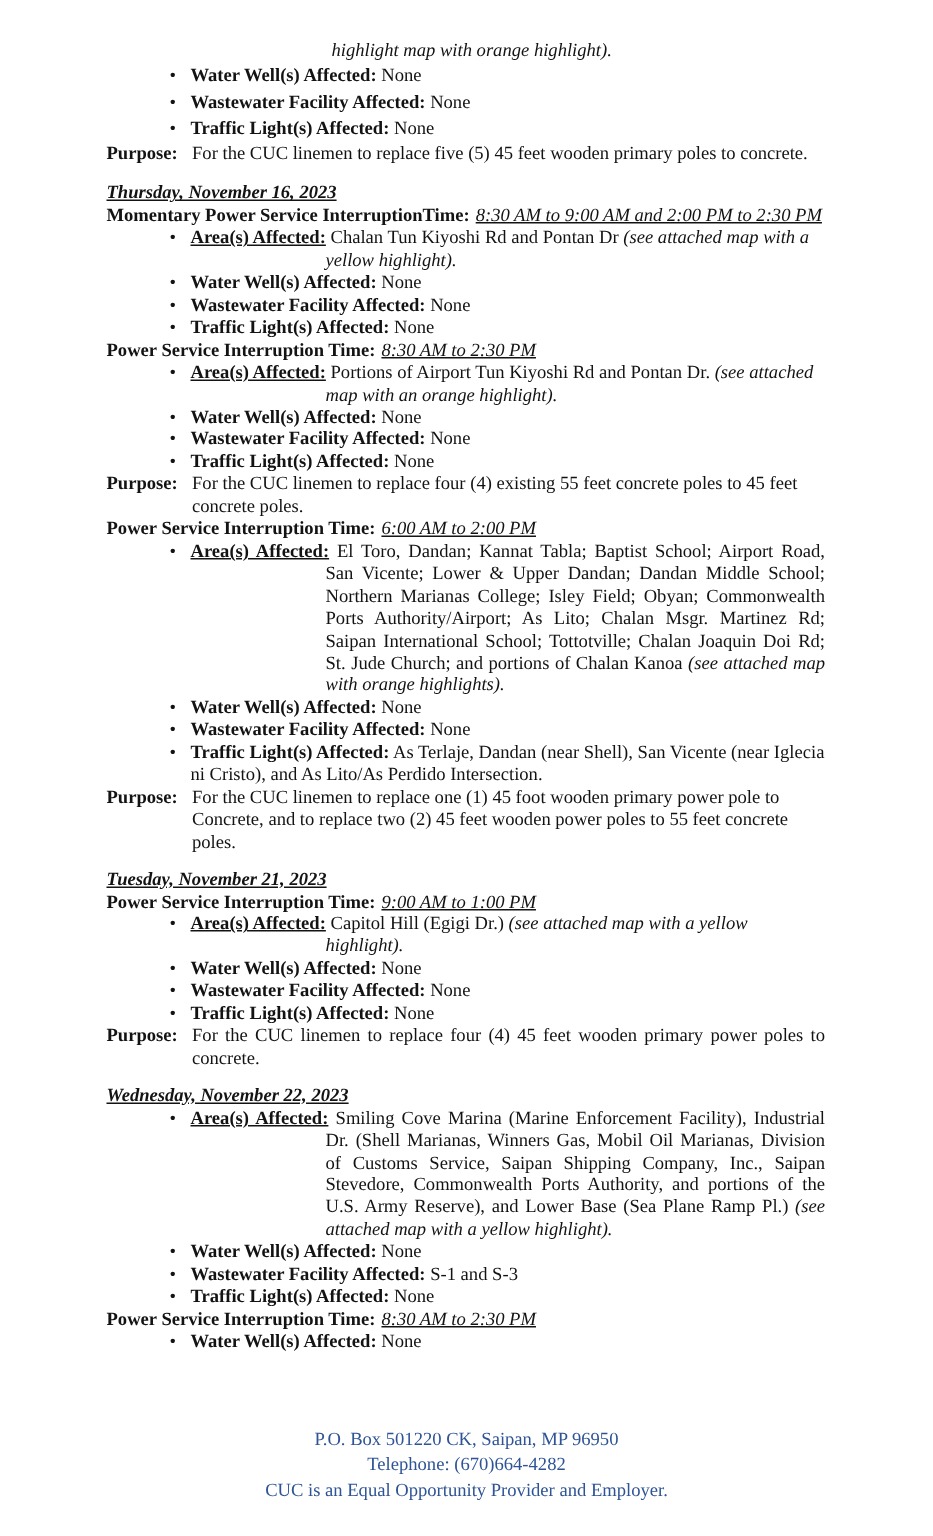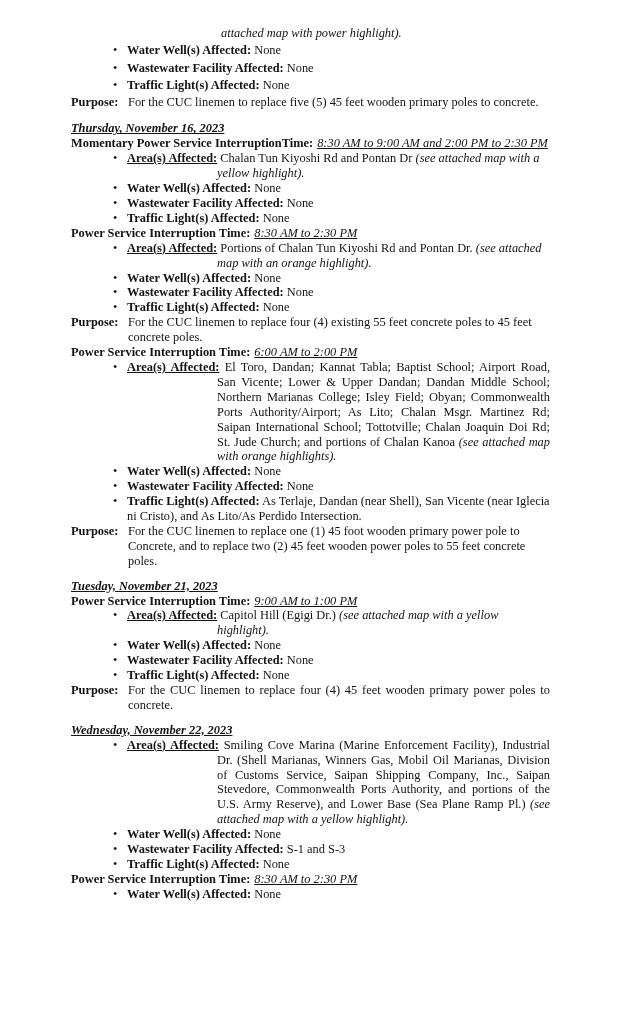--- a/index.html
+++ b/index.html
@@ -51,21 +51,21 @@
     font-size:12.4px; line-height:17px;
   }
 </style>
 </head>
 <body>
 
 <div class="page">
   <div class="content">
 
     <div class="topblock">
-      <div class="mapnote-line anote">attached map with power highlight).</div>
+      <div class="mapnote-line anote">highlight map with orange highlight).</div>
       <div class="bullet">
         <span class="dot">•</span><span class="blabel">Water Well(s) Affected:</span><span> None</span>
       </div>
       <div class="bullet">
         <span class="dot">•</span><span class="blabel">Wastewater Facility Affected:</span><span> None</span>
       </div>
       <div class="bullet">
         <span class="dot">•</span><span class="blabel">Traffic Light(s) Affected:</span><span> None</span>
       </div>
       <div class="purpose">
@@ -89,21 +89,21 @@
         <span class="dot">•</span><span class="blabel">Wastewater Facility Affected:</span><span> None</span>
       </div>
       <div class="bullet">
         <span class="dot">•</span><span class="blabel">Traffic Light(s) Affected:</span><span> None</span>
       </div>
 
       <div class="time-line">
         <span>Power Service Interruption Time:</span><span class="tval">8:30 AM to 2:30 PM</span>
       </div>
       <div class="area">
-        <span class="dot">•</span><span class="alabel">Area(s) Affected:</span><span> Portions of Chalan Tun Kiyoshi Rd and Pontan Dr.</span><span class="anote"> (see attached map with an orange highlight).</span>
+        <span class="dot">•</span><span class="alabel">Area(s) Affected:</span><span> Portions of Airport Tun Kiyoshi Rd and Pontan Dr.</span><span class="anote"> (see attached map with an orange highlight).</span>
       </div>
       <div class="bullet">
         <span class="dot">•</span><span class="blabel">Water Well(s) Affected:</span><span> None</span>
       </div>
       <div class="bullet">
         <span class="dot">•</span><span class="blabel">Wastewater Facility Affected:</span><span> None</span>
       </div>
       <div class="bullet">
         <span class="dot">•</span><span class="blabel">Traffic Light(s) Affected:</span><span> None</span>
       </div>
@@ -174,13 +174,18 @@
       <div class="time-line">
         <span>Power Service Interruption Time:</span><span class="tval">8:30 AM to 2:30 PM</span>
       </div>
       <div class="bullet">
         <span class="dot">•</span><span class="blabel">Water Well(s) Affected:</span><span> None</span>
       </div>
     </div>
 
   </div>
 
+  <div class="footer">
+    <div>P.O. Box 501220 CK, Saipan, MP 96950</div>
+    <div>Telephone: (670)664-4282</div>
+    <div>CUC is an Equal Opportunity Provider and Employer.</div>
+  </div>
 </div>
 
 </body></html>

